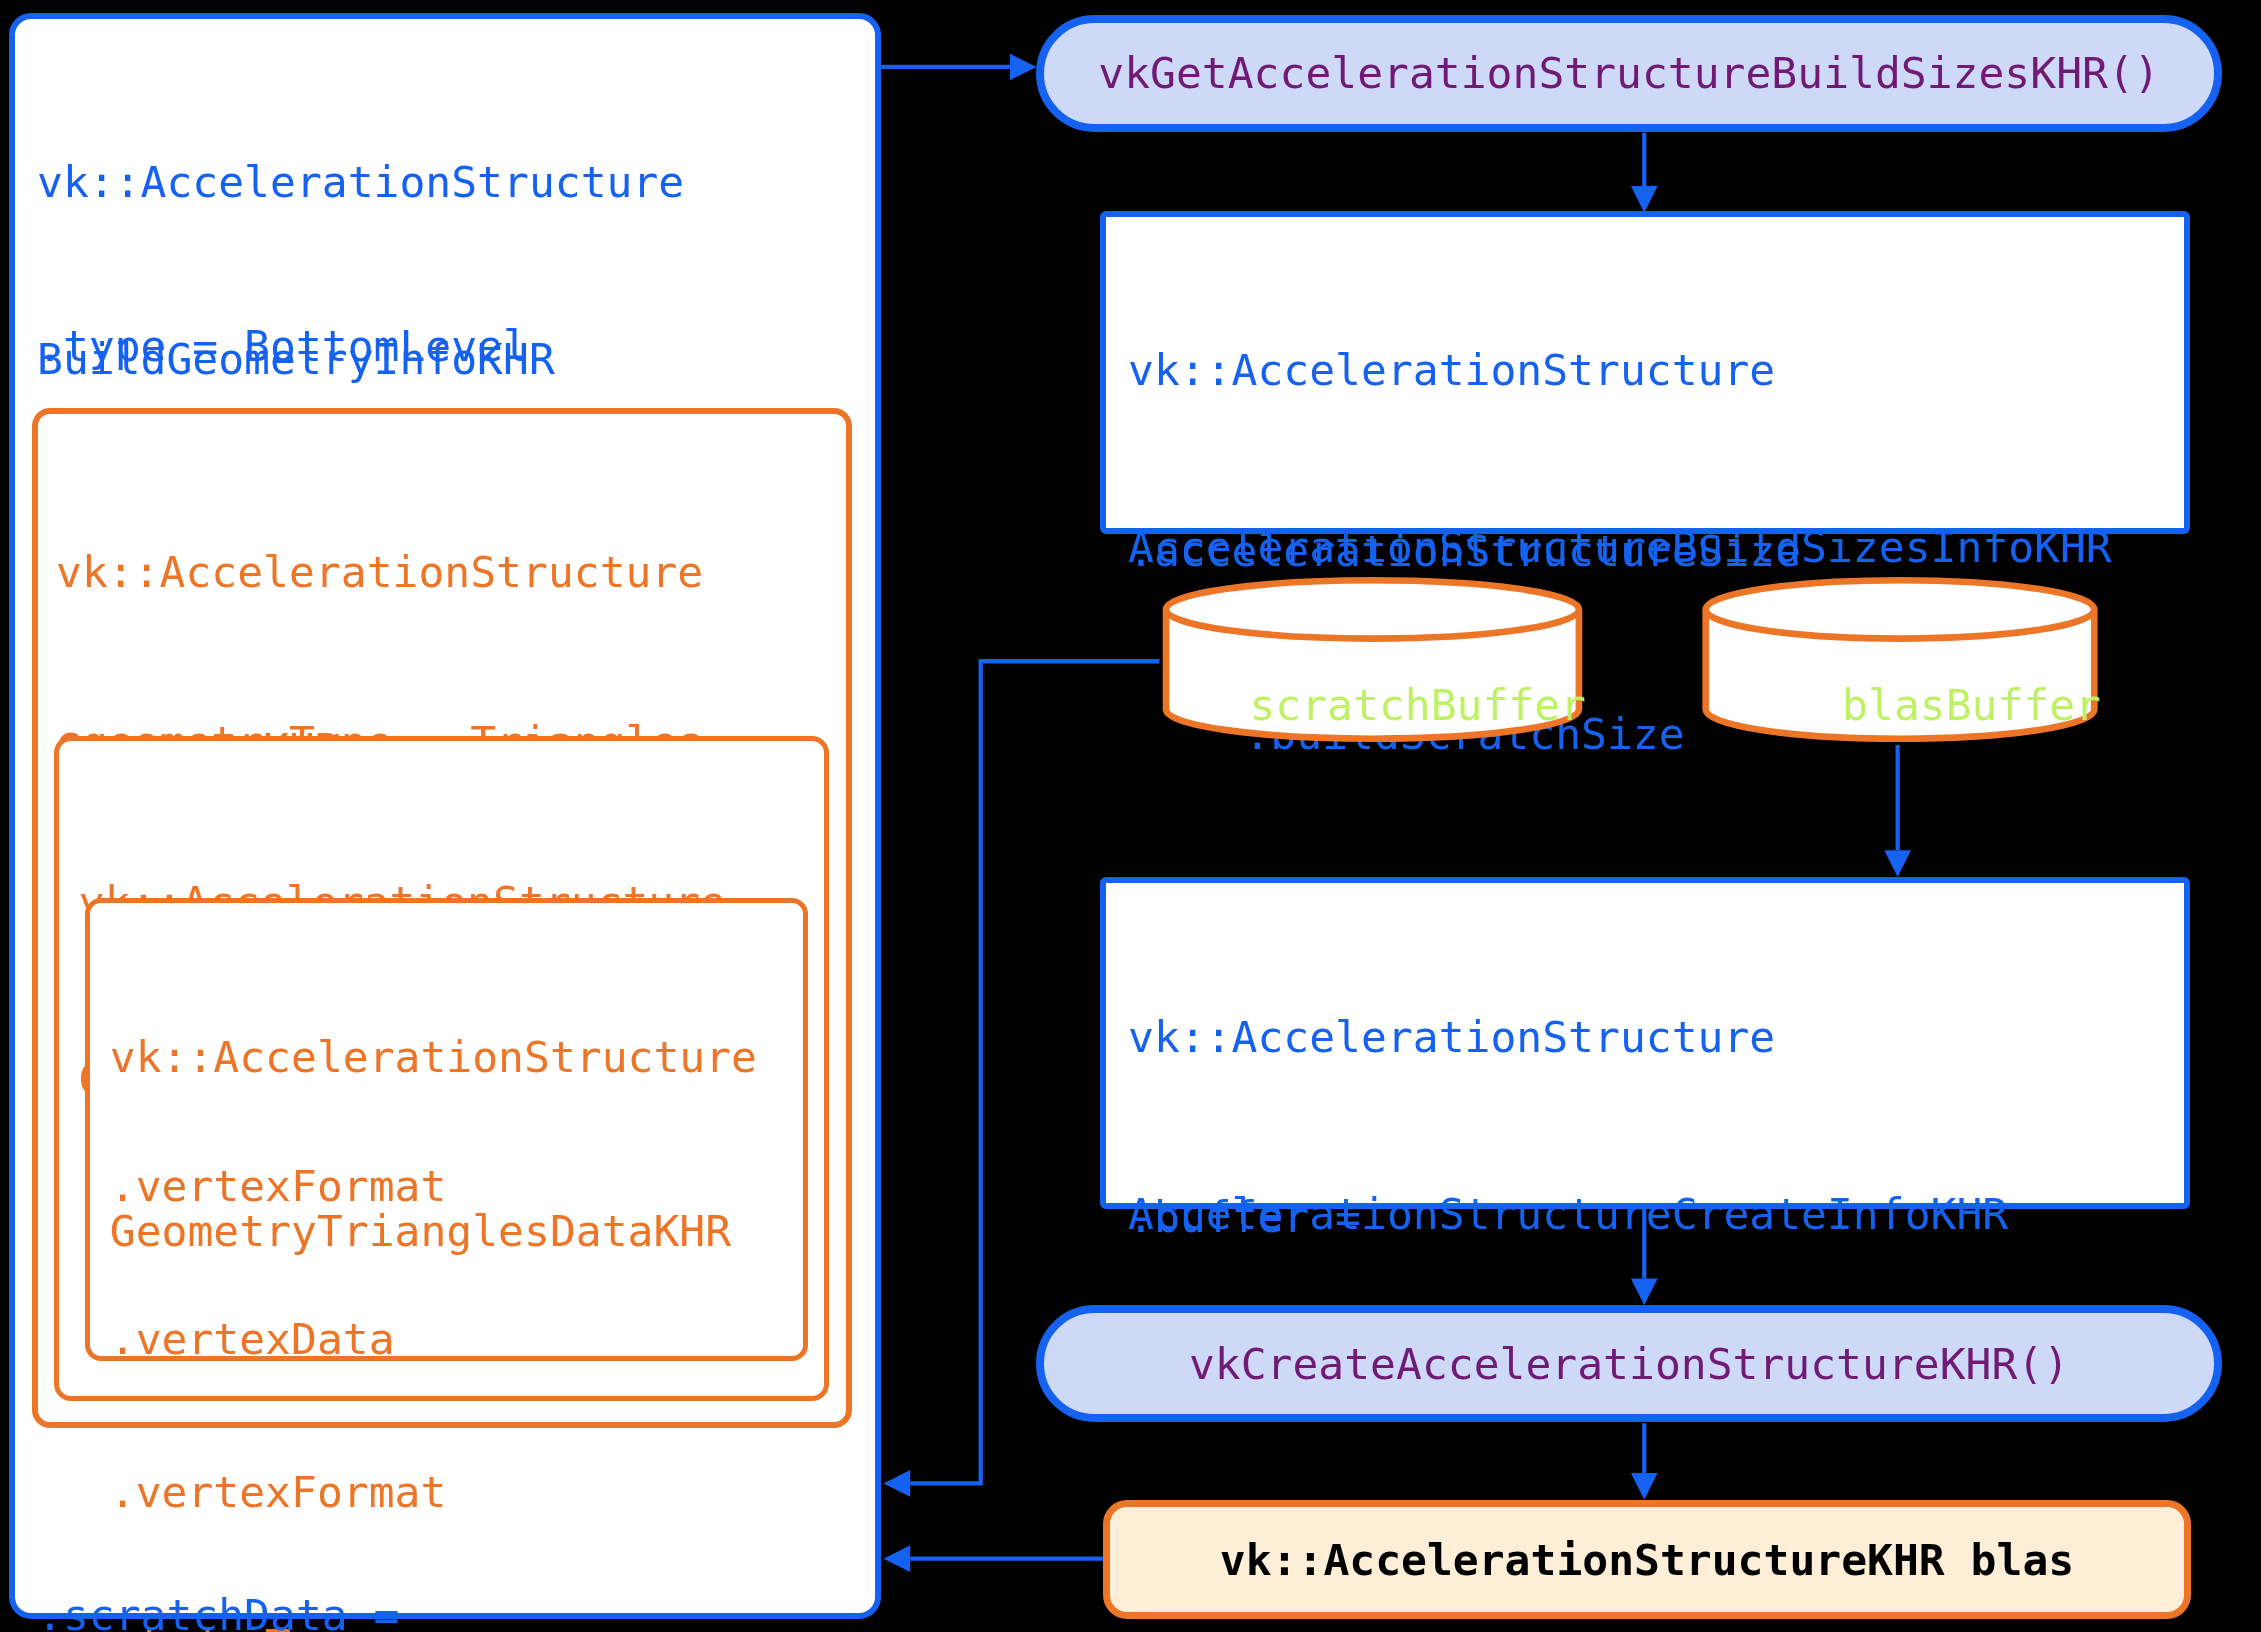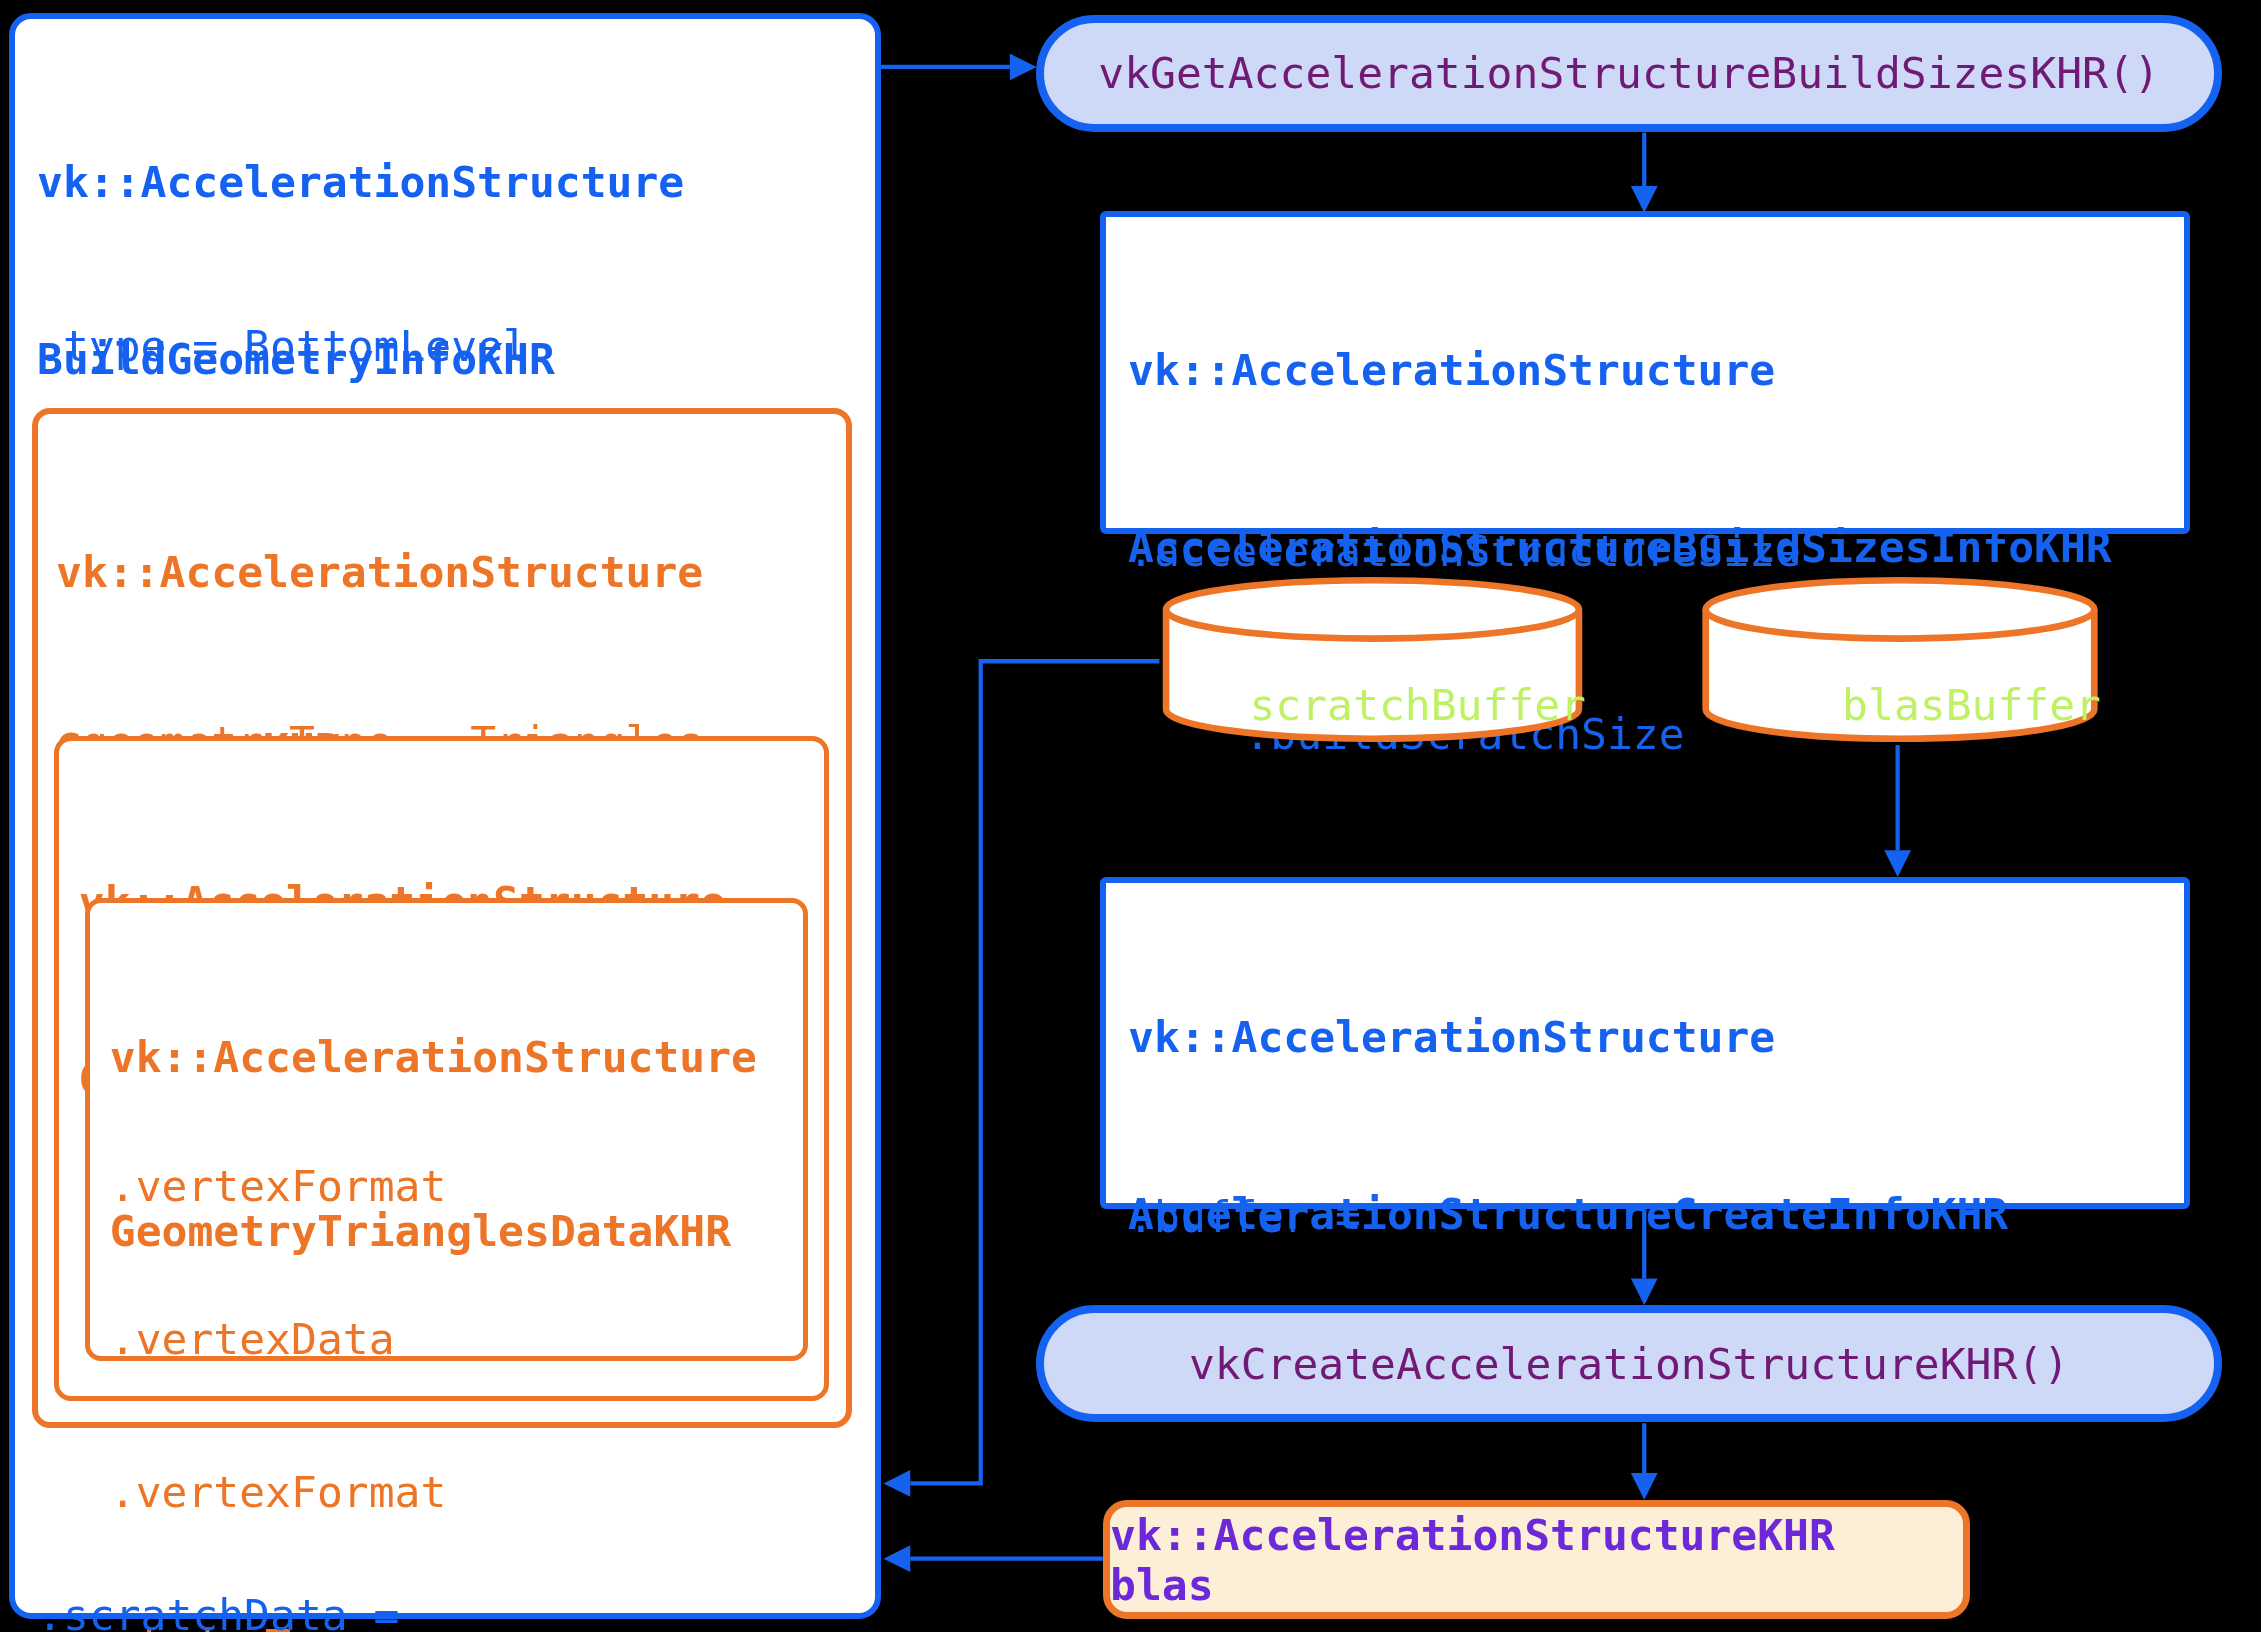--- a/index.html
+++ b/index.html
@@ -7,21 +7,21 @@
   #stage {
     position: relative; width: 2261px; height: 1633px; background: #000;
     font-family: "DejaVu Sans Mono", "Liberation Mono", monospace;
     font-size: 43px;
   }
   .box { position: absolute; background: #fff; }
   .blue-border   { border: 6px solid #1561f0; }
   .orange-border { border: 6px solid #ed7527; }
   .blue   { color: #1561f0; }
   .orange { color: #ed7527; }
-  .title  { position: absolute; font-weight: bold; line-height: 59px; white-space: pre; }
+  .title  { position: absolute; font-weight: normal; line-height: 59px; white-space: pre; }
   .fields { position: absolute; line-height: 59px; white-space: pre; }
 
   #left-box   { left: 9px;  top: 13.4px;  width: 872px; height: 1606px; border-radius: 22px; }
   #lb-title   { left: 22px;  top: 16px; }
   #lb-fields  { left: 22px;  top: 180px; }
   #geo-box    { left: 17px;  top: 389px; width: 820px; height: 1020px; border-radius: 18px; }
   #geo-title  { left: 18px;  top: 11px; }
   #geo-fields { left: 18px;  top: 176px; line-height: 61px; }
   #geodata-box{ left: 16.4px;  top: 322px; width: 775px; height: 665px; border-width: 5.5px; border-radius: 17px; }
   #gd-title   { left: 19.4px;  top: 13.4px; }
@@ -46,24 +46,24 @@
   #create-title { left: 22px; top: 7.3px; }
   #create-fields{ left: 22px; top: 187px; }
 
   .cyl { position: absolute; }
   .cyl svg { position: absolute; left: 0; top: 0; }
   .cyl .label { position: absolute; left: 0; right: 0; top: 76px; text-align: right; color: #bef264; line-height: 43px; margin-top: 32px; }
   #scratch-cyl { left: 1159px; top: 576px; width: 427px; height: 170px; }
   #blas-cyl    { left: 1699px; top: 576px; width: 402px; height: 170px; }
 
   #blas-box {
-    position: absolute; left: 1103px; top: 1500px; width: 867px; height: 119px;
+    position: absolute; left: 1103px; top: 1500px; width: 1088px; height: 119px;
     background: #fdeed8; border: 7.3px solid #ed7527; border-radius: 24px;
     display: flex; align-items: center; justify-content: center;
-    color: #6d28d9; font-weight: bold;
+    color: #000000; font-weight: bold;
   }
 
   #connectors { position: absolute; left: 0; top: 0; pointer-events: none; }
   .arrow-line { stroke: #1561f0; stroke-width: 7px; fill: none; }
   .arrow-head { fill: #1561f0; stroke: none; }
 </style>
 </head>
 <body>
 
 <div id="stage">

